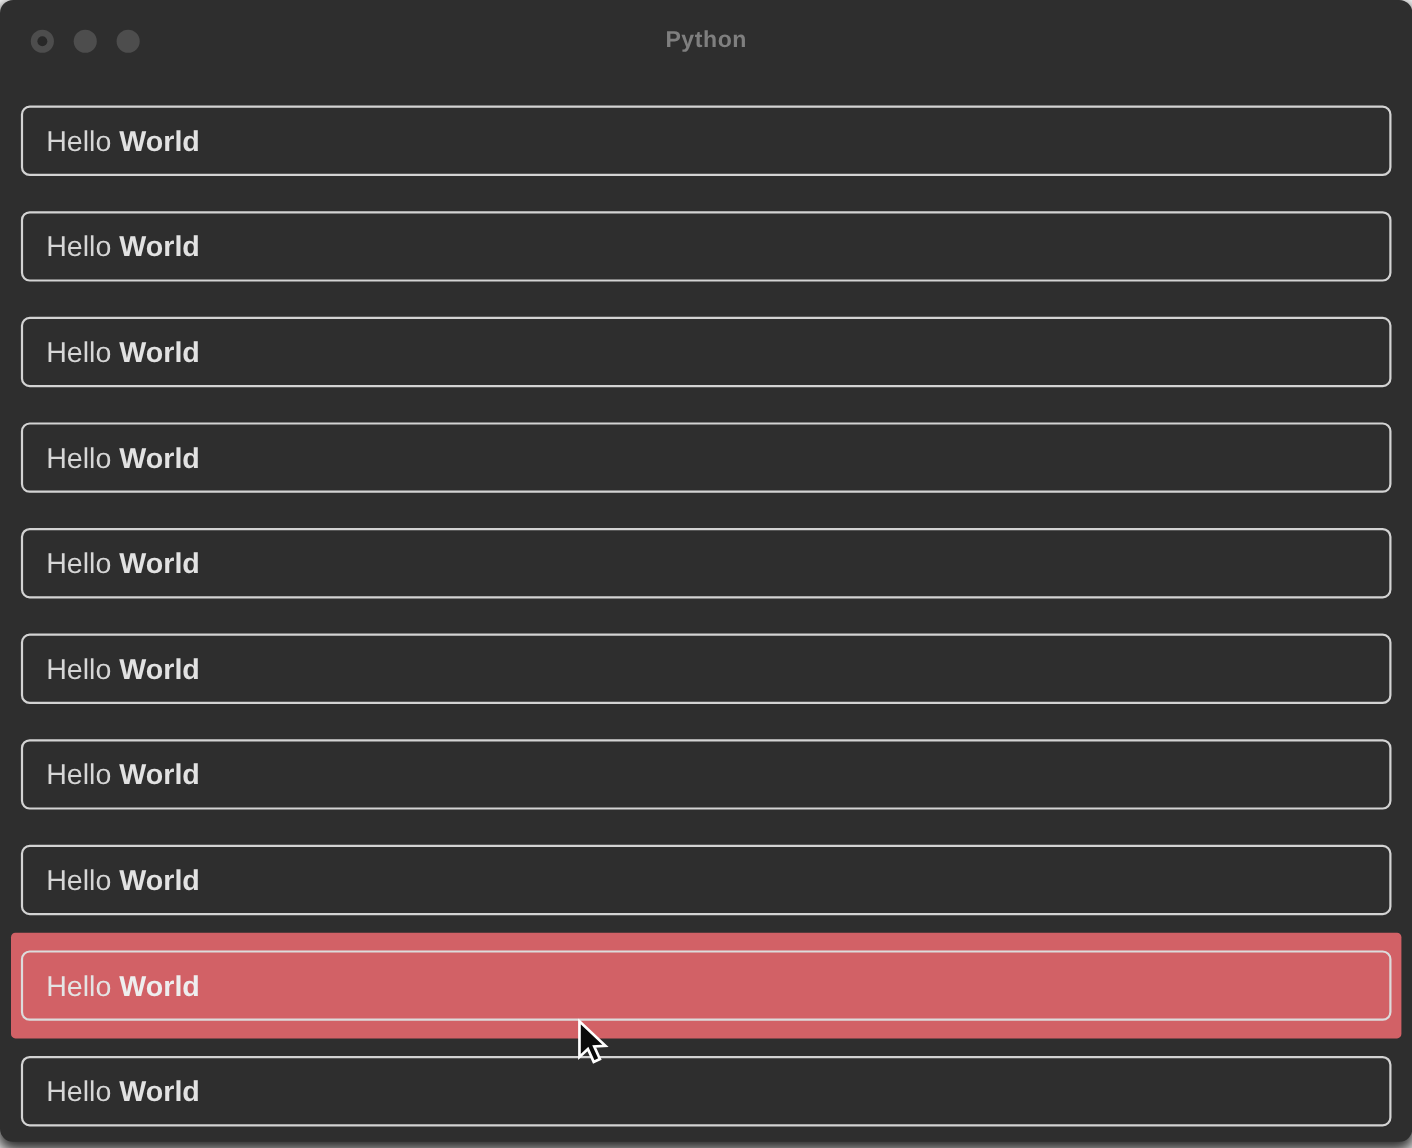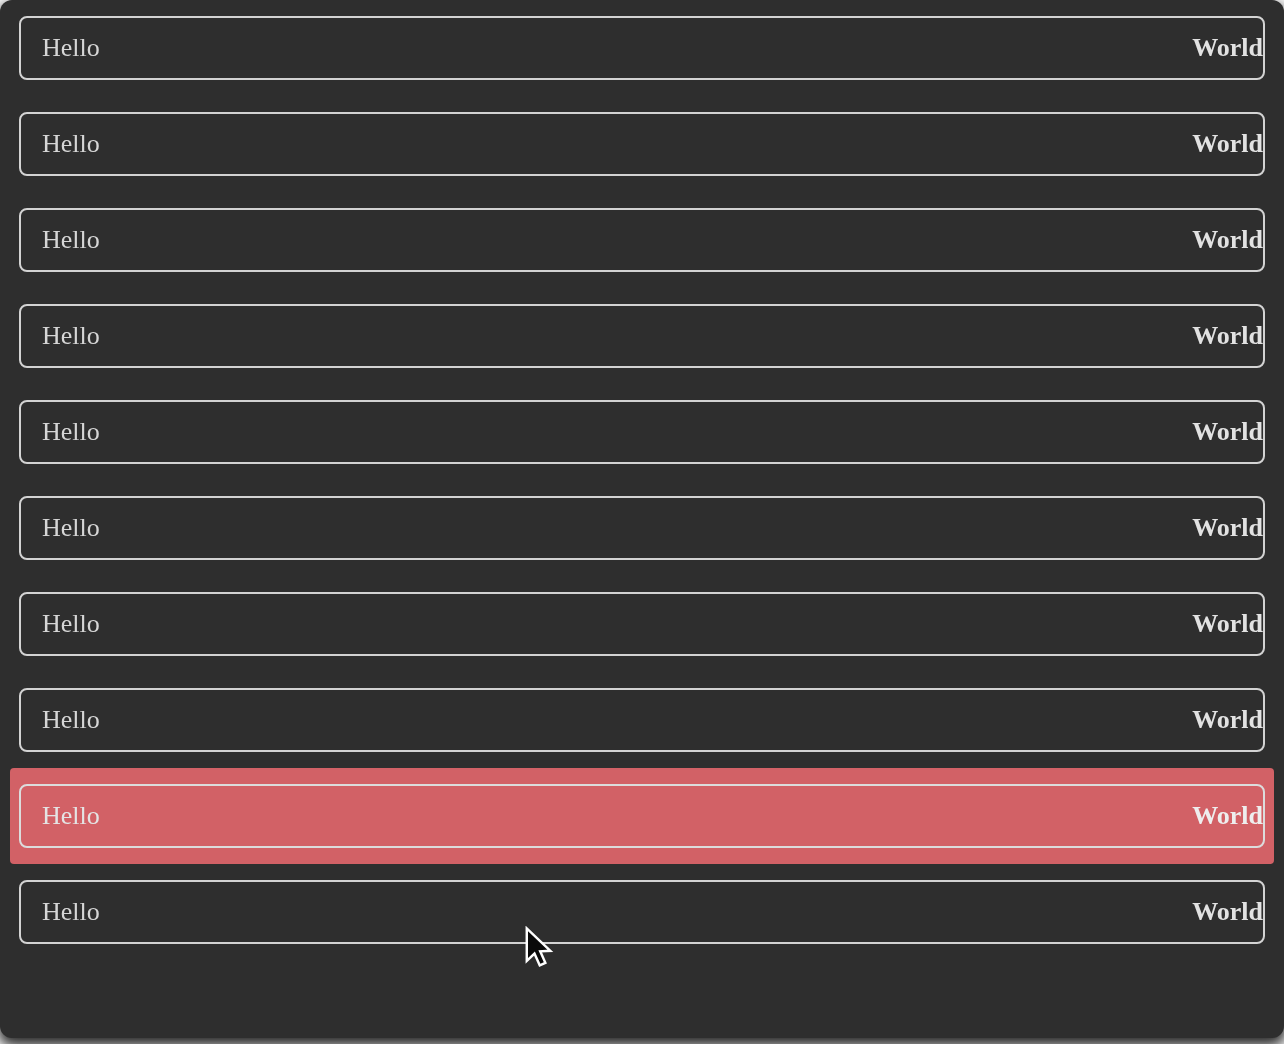--- a/index.html
+++ b/index.html
@@ -74,25 +74,24 @@
     background: #d26166;
   }
   .hello-box {
     box-sizing: border-box;
     height: 64px;
     border: 2px solid #d3d3d3;
     border-radius: 8px;
     display: flex;
     align-items: center;
     padding-left: 21px;
-    font-family: Liberation Serif, serif;
+    font-family: Liberation Sans, sans-serif;
     font-size: 26px;
     color: #d6d6d6;
     white-space: pre;
-    justify-content: space-between;
   }
   .row.highlighted .hello-box {
     border-color: #dcdcdc;
     color: #e4e4e4;
   }
   .word-bold {
     font-weight: bold;
     color: #e2e2e2;
   }
   .row.highlighted .word-bold {
@@ -107,20 +106,30 @@
     height: 44px;
     pointer-events: none;
     z-index: 10;
   }
 </style>
 </head>
 <body>
 
 <div class="window">
 
+  <div class="titlebar">
+    <div class="traffic-lights">
+      <div class="light">
+        <span class="inner-dot"></span>
+      </div>
+      <div class="light"></div>
+      <div class="light"></div>
+    </div>
+    <div class="window-title">Python</div>
+  </div>
 
   <div class="rows">
 
     <div class="row">
       <div class="hello-box"><span>Hello</span><span> </span><span class="word-bold">World</span></div>
     </div>
 
     <div class="row">
       <div class="hello-box"><span>Hello</span><span> </span><span class="word-bold">World</span></div>
     </div>

